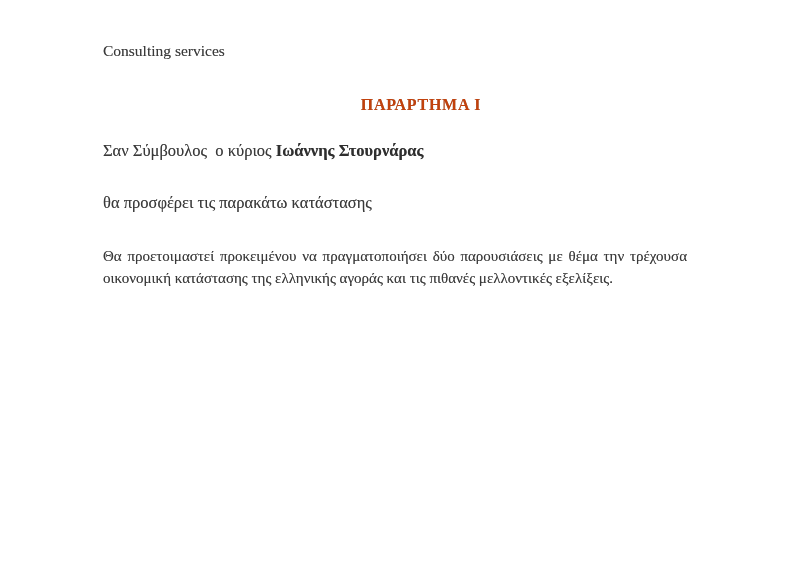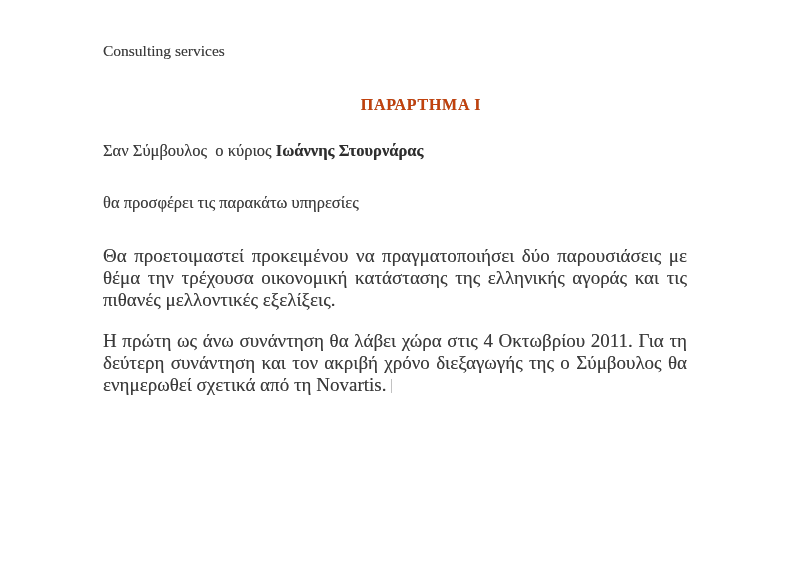--- a/index.html
+++ b/index.html
@@ -52,21 +52,21 @@
     font-weight: bold;
     color: #2f2f2f;
   }
   .services-intro {
     margin: 30px 0 0 0;
     font-size: 16.5px;
     line-height: 22px;
   }
   .para {
     margin: 0;
-    font-size: 19px;
+    font-size: 15px;
     line-height: 22px;
     text-align: justify;
   }
   .para-1 { margin-top: 31px; }
   .para-2 { margin-top: 29px; }
   .para-3 { margin-top: 19px; }
   .scan-mark {
     display: inline-block;
     width: 0;
     height: 14px;
@@ -81,21 +81,20 @@
 
 <div class="page">
   <div class="content">
 
     <p class="doc-header">Consulting services</p>
 
     <p class="appendix-title">ΠΑΡΑΡΤΗΜΑ Ι</p>
 
     <p class="consultant-line"><span class="prefix">Σαν Σύμβουλος  ο κύριος </span><span class="name">Ιωάννης Στουρνάρας</span></p>
 
-    <p class="services-intro">θα προσφέρει τις παρακάτω υπηρεσίες</p>
+    <p class="services-intro">θα προσφέρει τις παρακάτω κατάστασης</p>
 
     <p class="para para-1">Θα προετοιμαστεί προκειμένου να πραγματοποιήσει δύο παρουσιάσεις με θέμα την τρέχουσα οικονομική κατάστασης της ελληνικής αγοράς και τις πιθανές μελλοντικές εξελίξεις.</p>
 
 
-    <p class="para para-3"><span>Η πρώτη ως άνω συνάντηση θα λάβει χώρα στις 4 Οκτωβρίου 2011.  Για τη δεύτερη συνάντηση και τον ακριβή χρόνο διεξαγωγής της ο Σύμβουλος θα ενημερωθεί σχετικά από τη Novartis.</span><span class="scan-mark"></span></p>
 
   </div>
 </div>
 
 </body></html>

